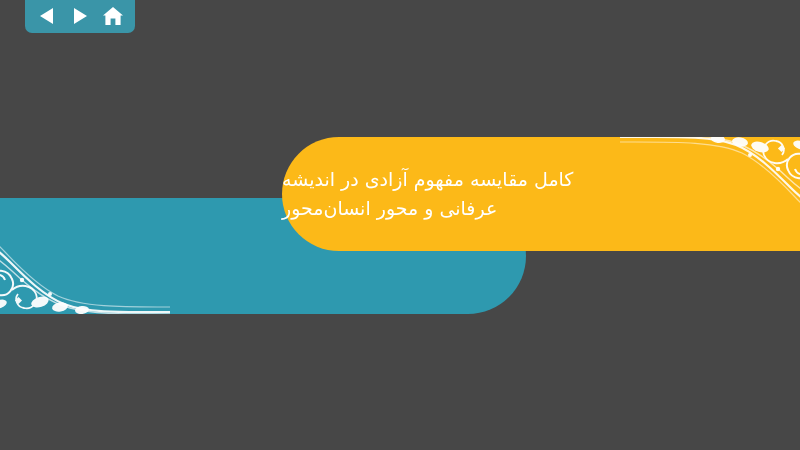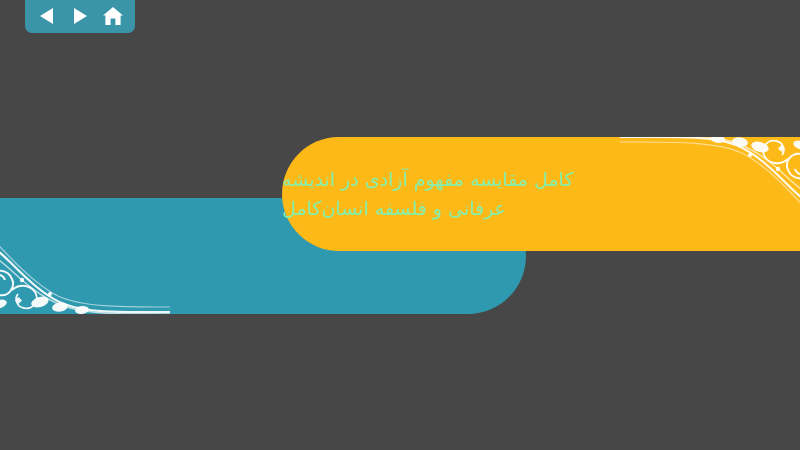--- a/index.html
+++ b/index.html
@@ -100,21 +100,21 @@
     z-index: 30;
     display: flex;
     flex-direction: column;
     align-items: flex-end;
     justify-content: center;
     padding-right: 10px;
     box-sizing: border-box;
     direction: rtl;
   }
   .title-line {
-    color: #86efac;
+    color: #ffffff;
     font-size: 19px;
     line-height: 29px;
     font-weight: normal;
     white-space: nowrap;
     text-align: left;
     direction: rtl;
     font-family: "DejaVu Sans", sans-serif;
   }
 </style>
 </head>
@@ -171,21 +171,21 @@
         <circle cx="130" cy="18" r="2"></circle>
         <rect x="191" y="21" width="5" height="5" transform="rotate(45 193.5 23.5)"></rect>
         <rect x="159" y="9" width="5" height="5" transform="rotate(45 161.5 11.5)"></rect>
         <rect x="207" y="60" width="4.5" height="4.5" transform="rotate(45 209 62)"></rect>
       </g>
     </svg>
   </div>
 
   <div id="title-block">
     <div class="title-line">کامل مقایسه مفهوم آزادی در اندیشه</div>
-    <div class="title-line">عرفانی و فلسفه انسان‌کامل</div>
+    <div class="title-line">عرفانی و محور انسان‌محور</div>
   </div>
 
   <div id="navbar">
     <div class="nav-btn">
       <svg width="16" height="18" viewBox="0 0 16 18">
         <polygon points="14,1 14,17 1,9" fill="#FFFFFF"></polygon>
       </svg>
     </div>
     <div class="nav-btn">
       <svg width="16" height="18" viewBox="0 0 16 18">

